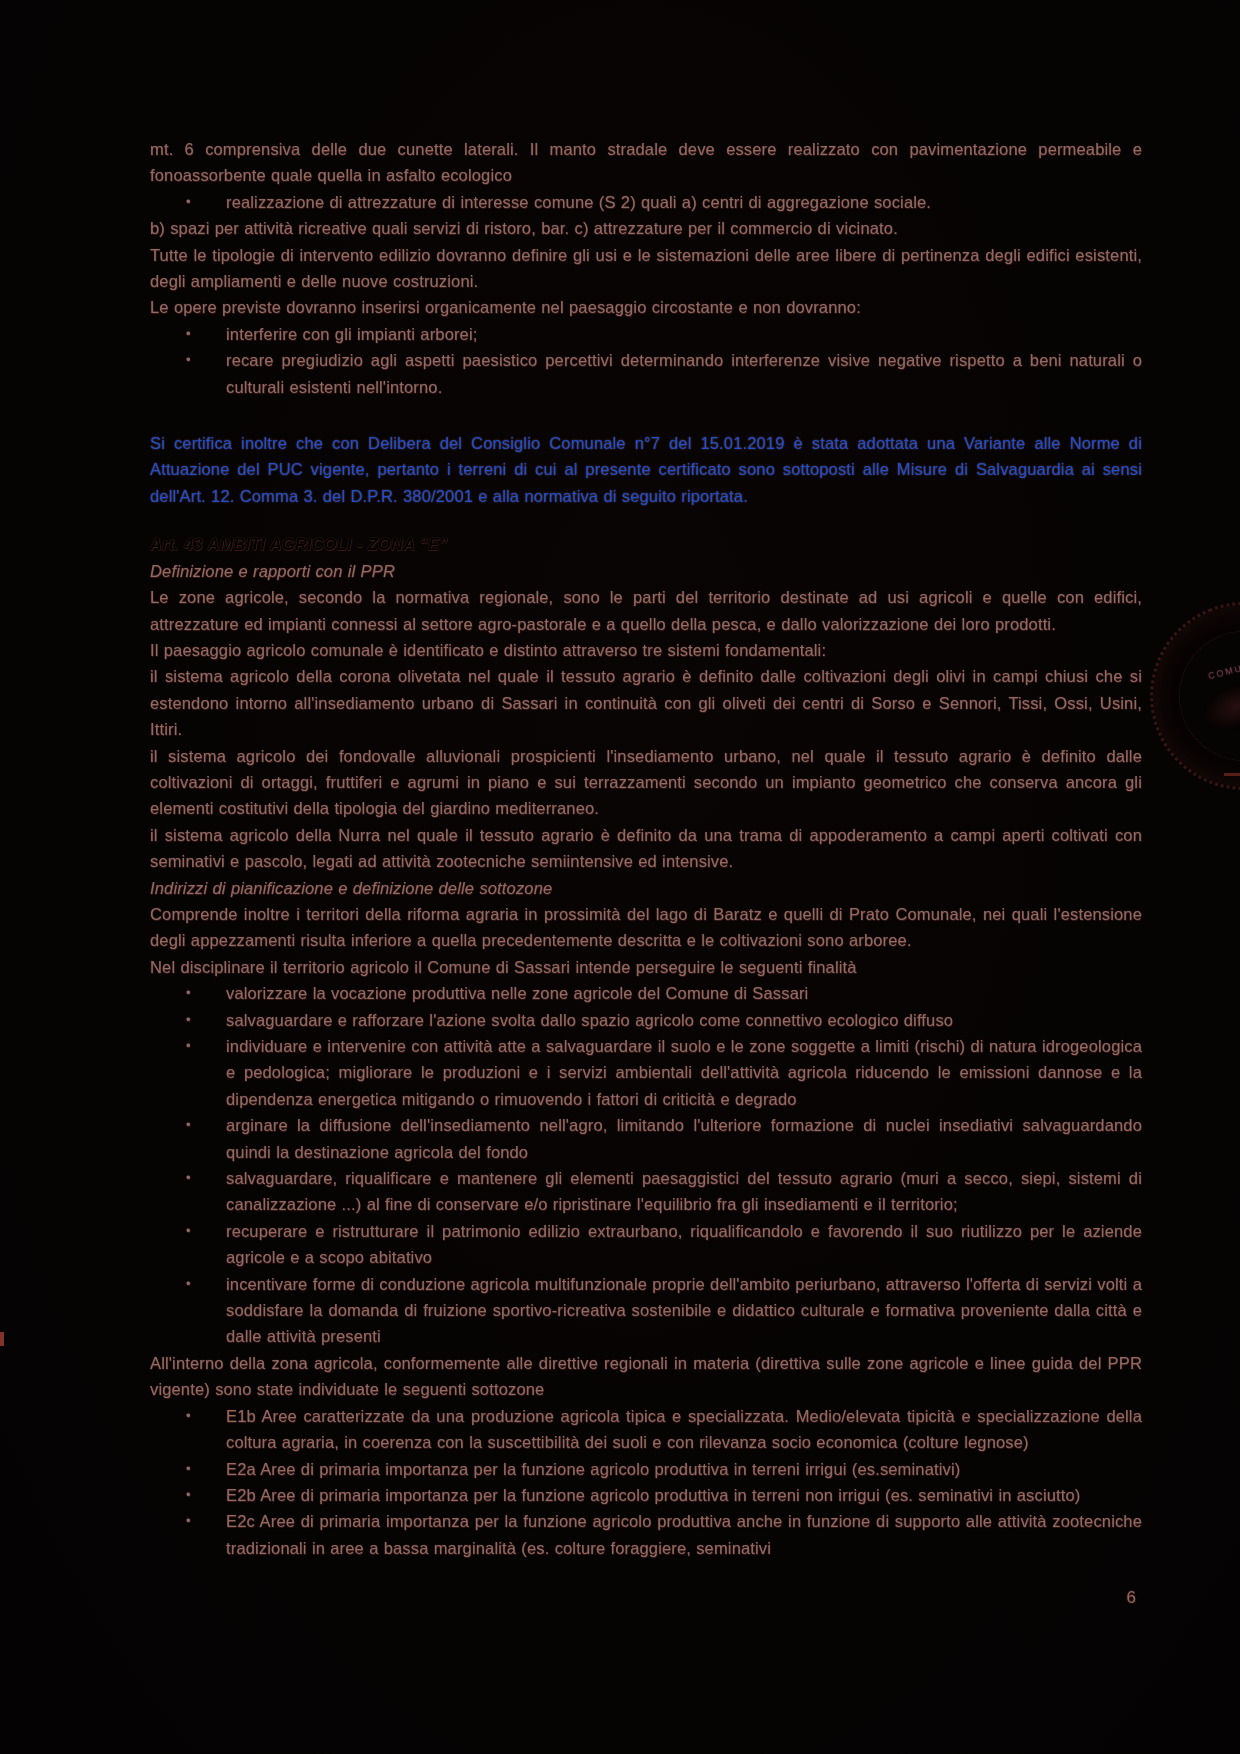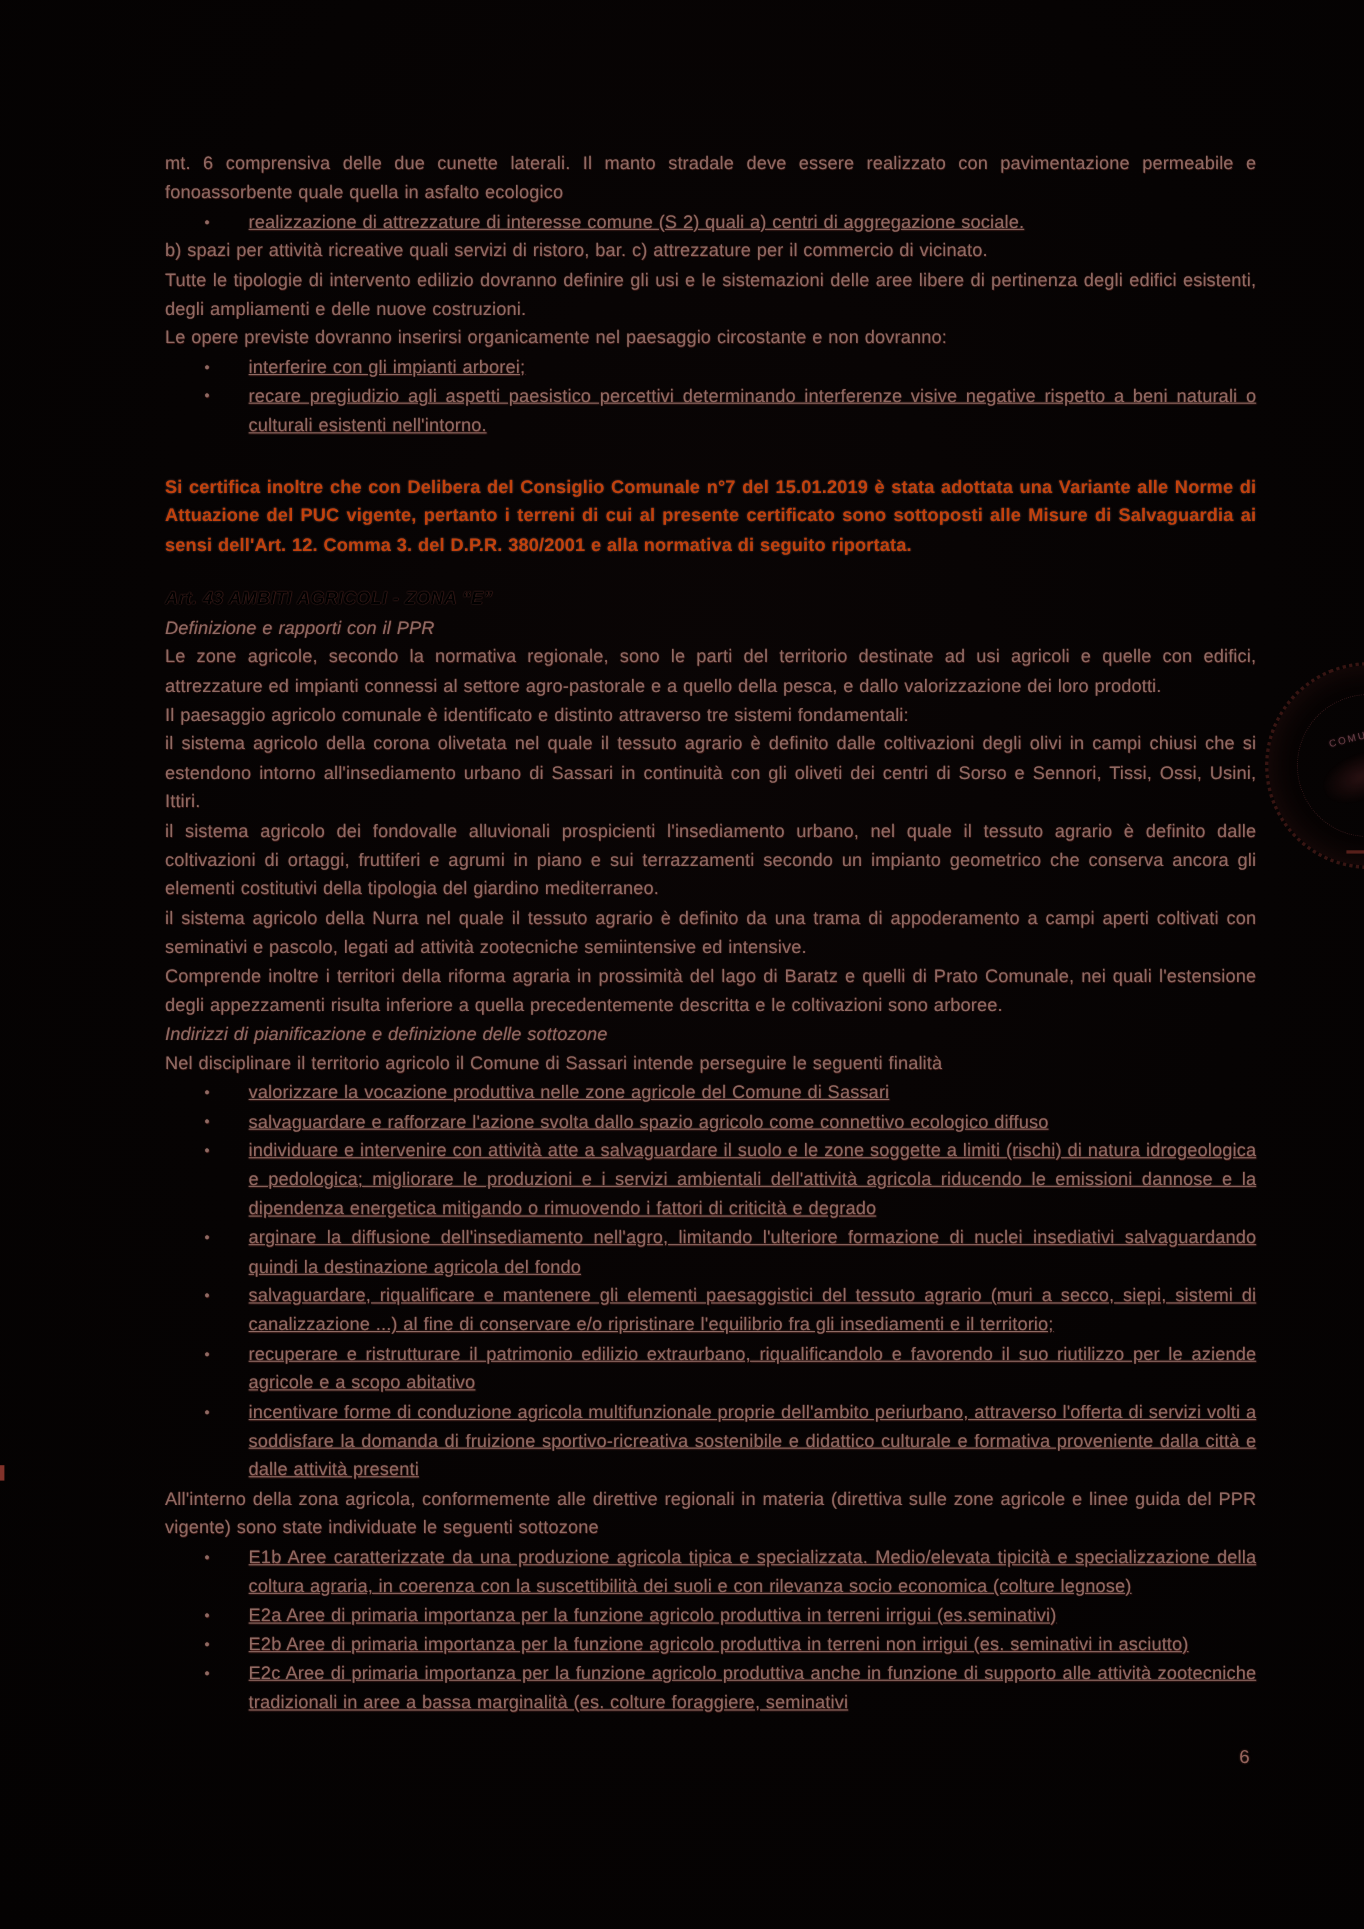--- a/index.html
+++ b/index.html
@@ -16,26 +16,26 @@
     width: 992px;
     color: #8f6a63;
     font-size: 16.5px;
     line-height: 26.4px;
     text-align: justify;
     text-shadow: 0 0 1.5px rgba(175,105,95,0.45), 0.5px 0.5px 0 rgba(60,20,18,0.8);
     letter-spacing: 0.15px;
     word-spacing: 0.5px;
   }
   .para { margin: 0; }
-  .b  { font-weight: bold; color: #c2410c; text-shadow: 0 0 2px rgba(210,140,130,0.5); }
+  .b  { font-weight: normal; color: #1d4ed8; text-shadow: 0 0 2px rgba(210,140,130,0.5); }
   .i  { font-style: italic; }
   .hd { font-weight: bold; font-style: italic; color: #000000; }
   .bullet-item { display: flex; padding-left: 36px; }
   .bullet-dot  { flex: 0 0 40px; text-align: left; font-size: 13px; }
-  .bullet-text { flex: 1 1 auto; text-align: justify; text-decoration: underline; }
+  .bullet-text { flex: 1 1 auto; text-align: justify; }
   .spacer { width: 100%; }
   .page-number {
     position: absolute; left: 1090px; top: 1588px; width: 46px;
     text-align: right; color: #96655d; font-size: 17px;
     text-shadow: 0 0 2px rgba(190,110,100,0.5);
   }
   .stamp {
     position: absolute; left: 1150px; top: 602px;
     width: 182px; height: 182px;
     border: 3px dotted rgba(145,55,48,0.42);
@@ -94,22 +94,22 @@
     <div class="spacer" style="height: 30px;"></div>
     <div class="para b">Si certifica inoltre che con Delibera del Consiglio Comunale n°7 del 15.01.2019 è stata adottata una Variante alle Norme di Attuazione del PUC vigente, pertanto i terreni di cui al presente certificato sono sottoposti alle Misure di Salvaguardia ai sensi dell'Art. 12. Comma 3. del D.P.R. 380/2001 e alla normativa di seguito riportata.</div>
     <div class="spacer" style="height: 22px;"></div>
     <div class="para hd">Art. 43 AMBITI AGRICOLI - ZONA “E”</div>
     <div class="para i">Definizione e rapporti con il PPR</div>
     <div class="para">Le zone agricole, secondo la normativa regionale, sono le parti del territorio destinate ad usi agricoli e quelle con edifici, attrezzature ed impianti connessi al settore agro-pastorale e a quello della pesca, e dallo valorizzazione dei loro prodotti.</div>
     <div class="para">Il paesaggio agricolo comunale è identificato e distinto attraverso tre sistemi fondamentali:</div>
     <div class="para">il sistema agricolo della corona olivetata nel quale il tessuto agrario è definito dalle coltivazioni degli olivi in campi chiusi che si estendono intorno all'insediamento urbano di Sassari in continuità con gli oliveti dei centri di Sorso e Sennori, Tissi, Ossi, Usini, Ittiri.</div>
     <div class="para">il sistema agricolo dei fondovalle alluvionali prospicienti l'insediamento urbano, nel quale il tessuto agrario è definito dalle coltivazioni di ortaggi, fruttiferi e agrumi in piano e sui terrazzamenti secondo un impianto geometrico che conserva ancora gli elementi costitutivi della tipologia del giardino mediterraneo.</div>
     <div class="para">il sistema agricolo della Nurra nel quale il tessuto agrario è definito da una trama di appoderamento a campi aperti coltivati con seminativi e pascolo, legati ad attività zootecniche semiintensive ed intensive.</div>
+    <div class="para i">Indirizzi di pianificazione e definizione delle sottozone</div>
     <div class="para">Comprende inoltre i territori della riforma agraria in prossimità del lago di Baratz e quelli di Prato Comunale, nei quali l'estensione degli appezzamenti risulta inferiore a quella precedentemente descritta e le coltivazioni sono arboree.</div>
-    <div class="para i">Indirizzi di pianificazione e definizione delle sottozone</div>
     <div class="para">Nel disciplinare il territorio agricolo il Comune di Sassari intende perseguire le seguenti finalità</div>
     <div class="bullet-item">
       <span class="bullet-dot">•</span>
       <span class="bullet-text">valorizzare la vocazione produttiva nelle zone agricole del Comune di Sassari</span>
     </div>
     <div class="bullet-item">
       <span class="bullet-dot">•</span>
       <span class="bullet-text">salvaguardare e rafforzare l'azione svolta dallo spazio agricolo come connettivo ecologico diffuso</span>
     </div>
     <div class="bullet-item">

